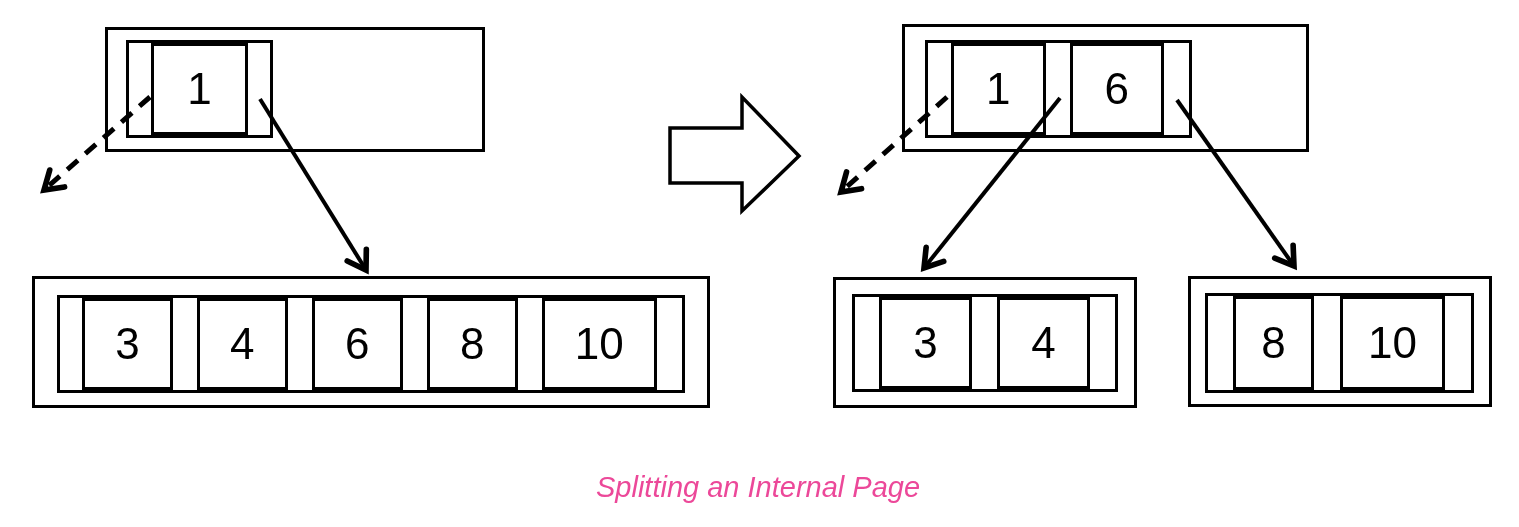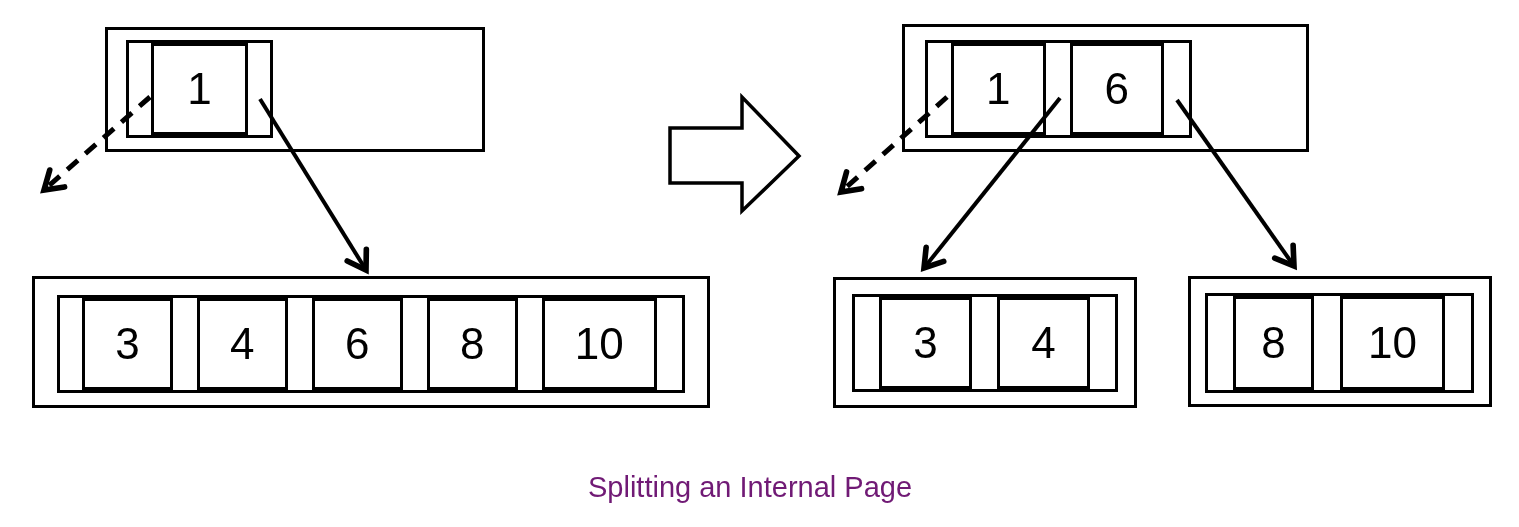--- a/index.html
+++ b/index.html
@@ -44,26 +44,27 @@
   }
   #arrow-layer {
     position: absolute;
     left: 0; top: 0;
     width: 1519px; height: 527px;
     z-index: 5;
     pointer-events: none;
   }
   .caption {
     position: absolute;
-    left: 0;
+    left: 8px;
     top: 471px;
     width: 1500px;
     text-align: center;
     font-size: 29px;
-    color: #701a75;
+    color: #ec4899;
+    font-style: italic;
   }
 </style>
 </head>
 <body>
 
 <div id="canvas">
 
   <div class="page" style="left:105px; top:27px; width:380px; height:125px;">
     <div class="cell-row" style="left:18px; top:10px; width:147px; height:98px;">
       <div class="slot" style="width:22px;"></div>

